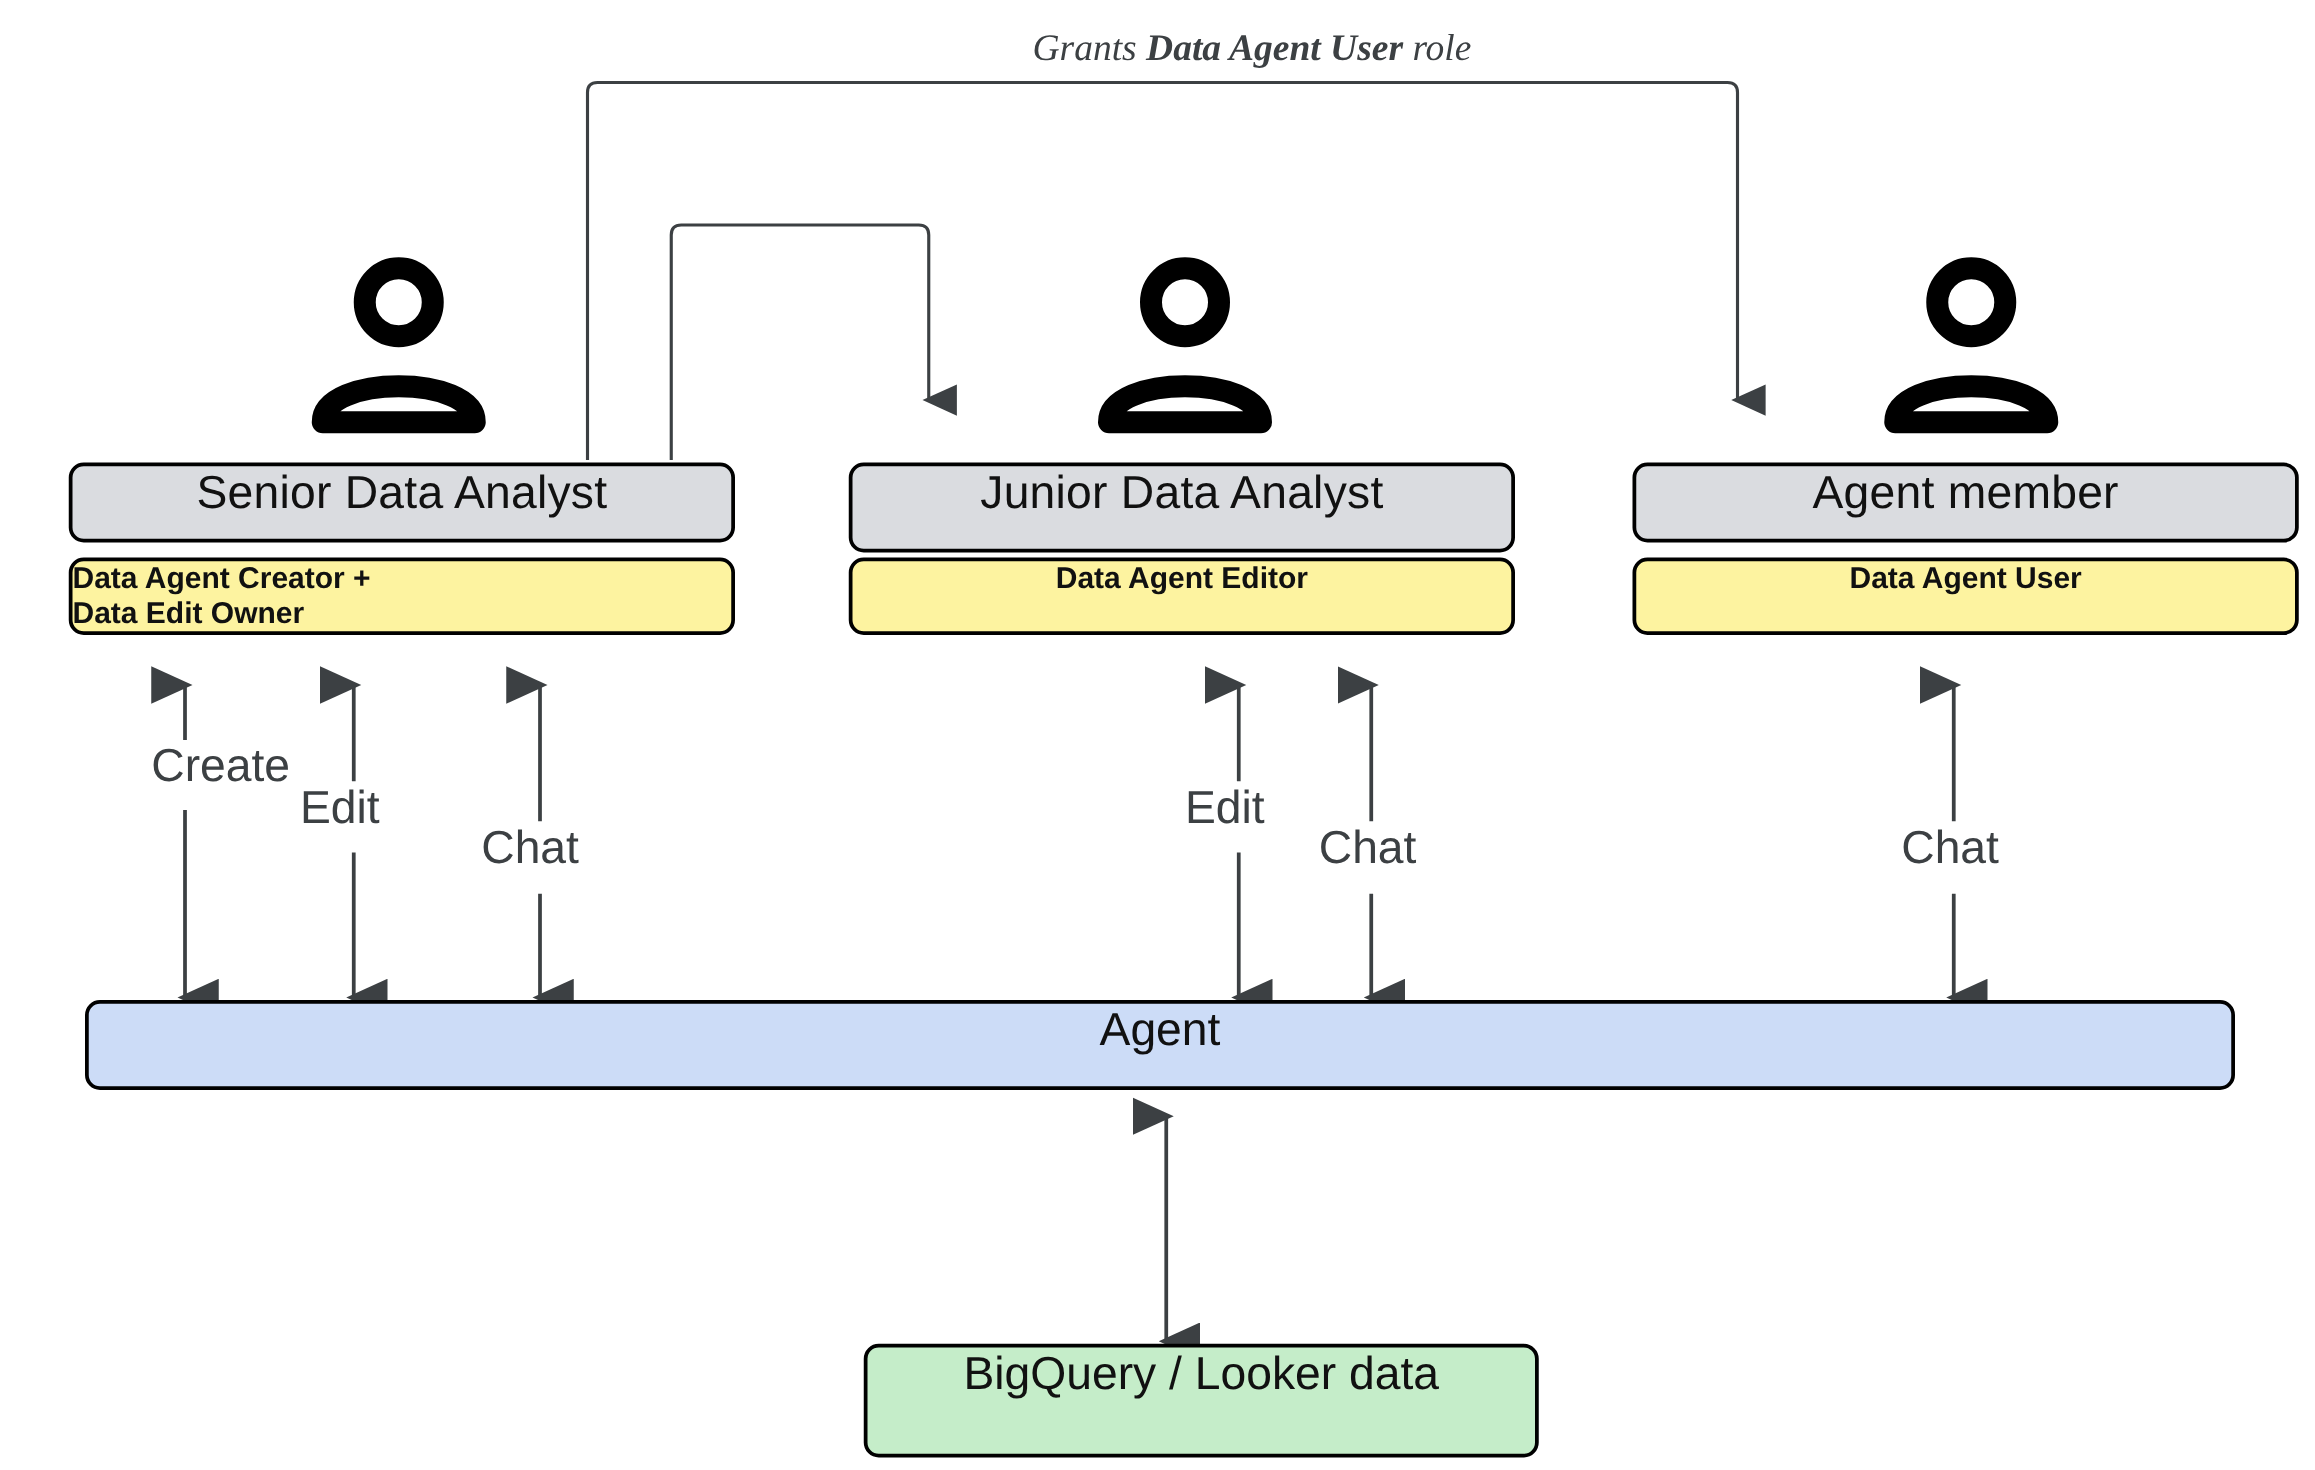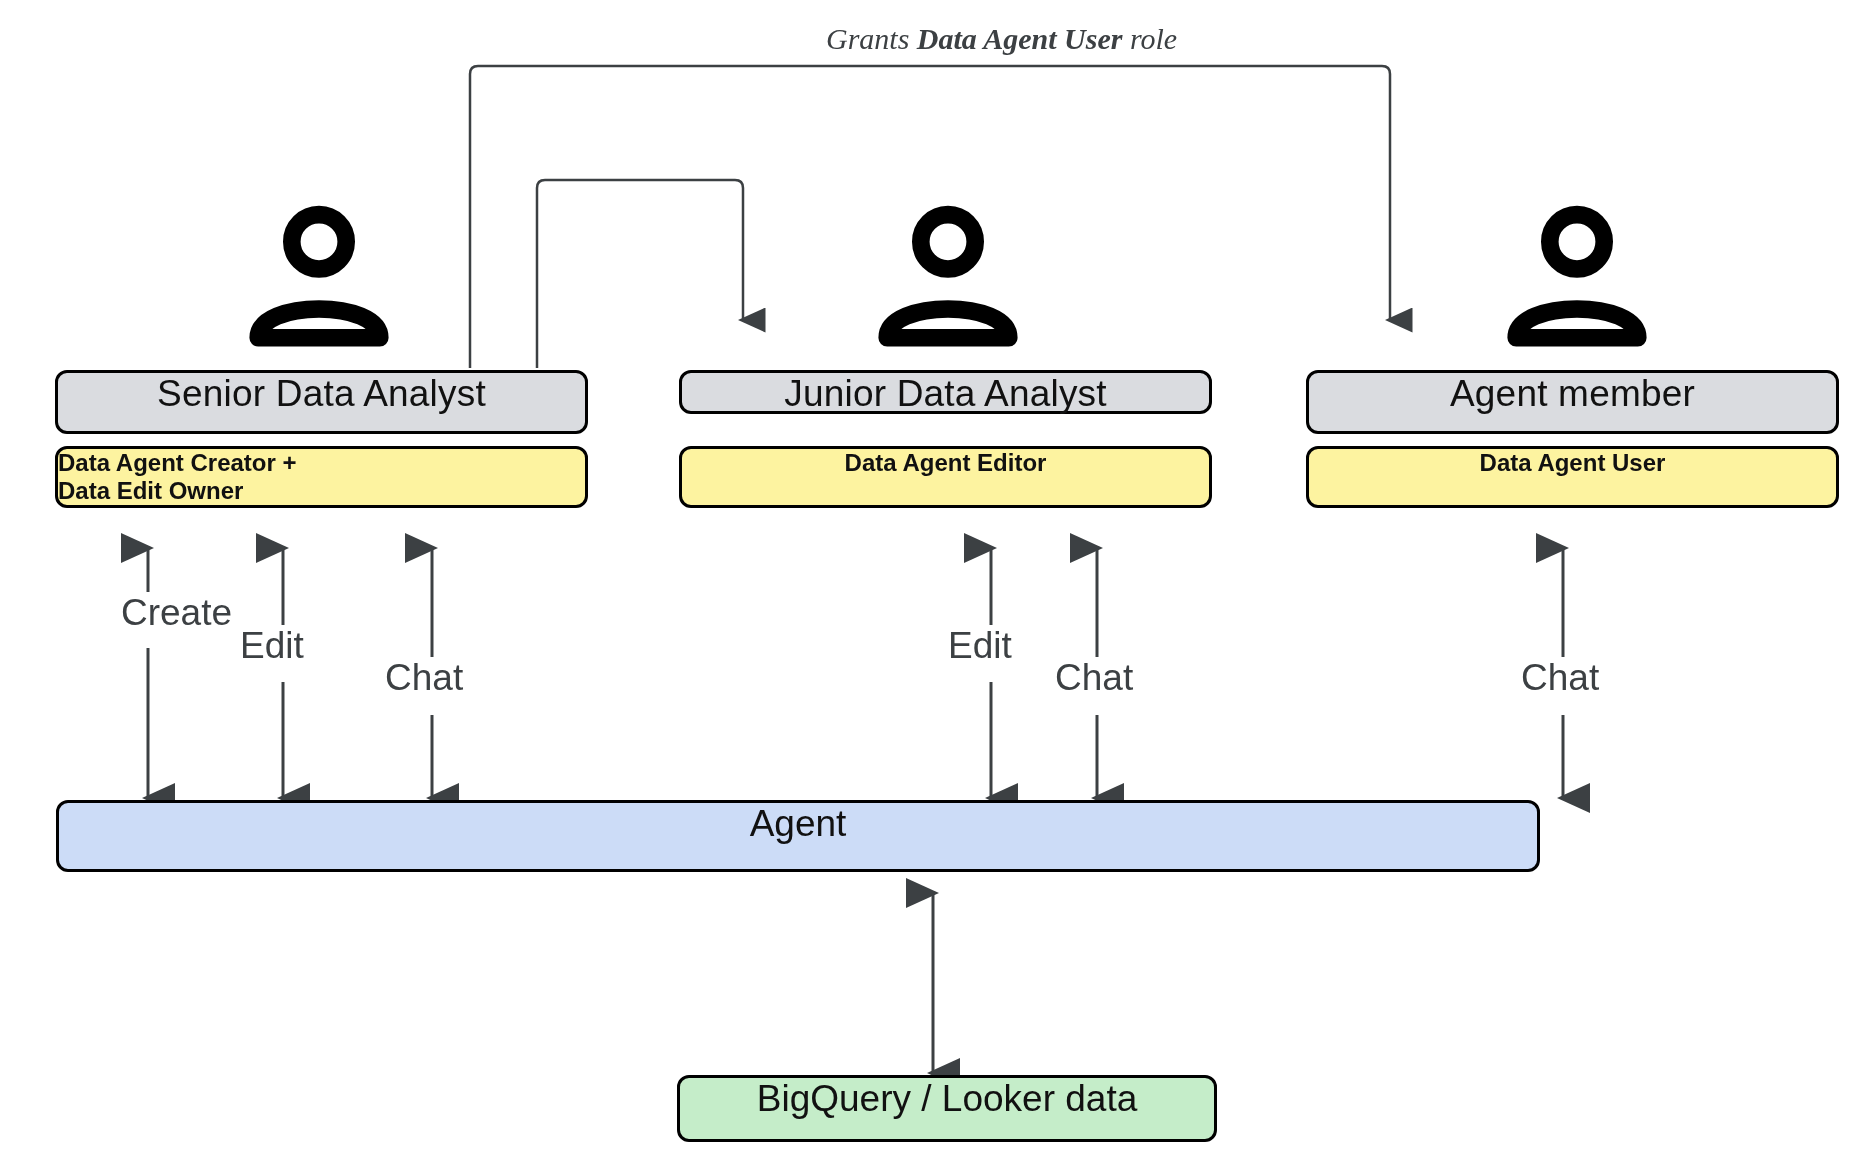--- a/index.html
+++ b/index.html
@@ -175,40 +175,40 @@
   </div>
   <div class="node role-perm" style="left:55px; top:446px; width:533px; height:62px; flex-direction:column;">
     <span>Data Agent Creator +</span>
     <span>Data Edit Owner</span>
   </div>
 
   <div class="edge-label" style="left:85px; top:592px;margin-left:36px;">Create</div>
   <div class="edge-label" style="left:240px; top:625px;">Edit</div>
   <div class="edge-label" style="left:385px; top:657px;">Chat</div>
 
-  <div class="node role-head" style="left:679px; top:370px; width:533px; height:44px;">
+  <div class="node role-head" style="left:679px; top:370px; width:533px; height:72px;">
     <span>Junior Data Analyst</span>
   </div>
   <div class="node role-perm" style="left:679px; top:446px; width:533px; height:62px;">
     <span>Data Agent Editor</span>
   </div>
 
   <div class="edge-label" style="left:948px; top:625px;">Edit</div>
   <div class="edge-label" style="left:1055px; top:657px;">Chat</div>
 
   <div class="node role-head" style="left:1306px; top:370px; width:533px; height:64px;">
     <span>Agent member</span>
   </div>
   <div class="node role-perm" style="left:1306px; top:446px; width:533px; height:62px;">
     <span>Data Agent User</span>
   </div>
 
   <div class="edge-label" style="left:1521px; top:657px;">Chat</div>
 
-  <div class="node agent-box" style="left:56px; top:800px; width:1484px; height:72px;">
+  <div class="node agent-box" style="left:68px; top:800px; width:1720px; height:72px;">
     <span>Agent</span>
   </div>
 
-  <div class="node data-box" style="left:677px; top:1075px; width:540px; height:67px;">
+  <div class="node data-box" style="left:691px; top:1075px; width:540px; height:91px;">
     <span>BigQuery / Looker data</span>
   </div>
 
 </div>
 
 </body></html>

